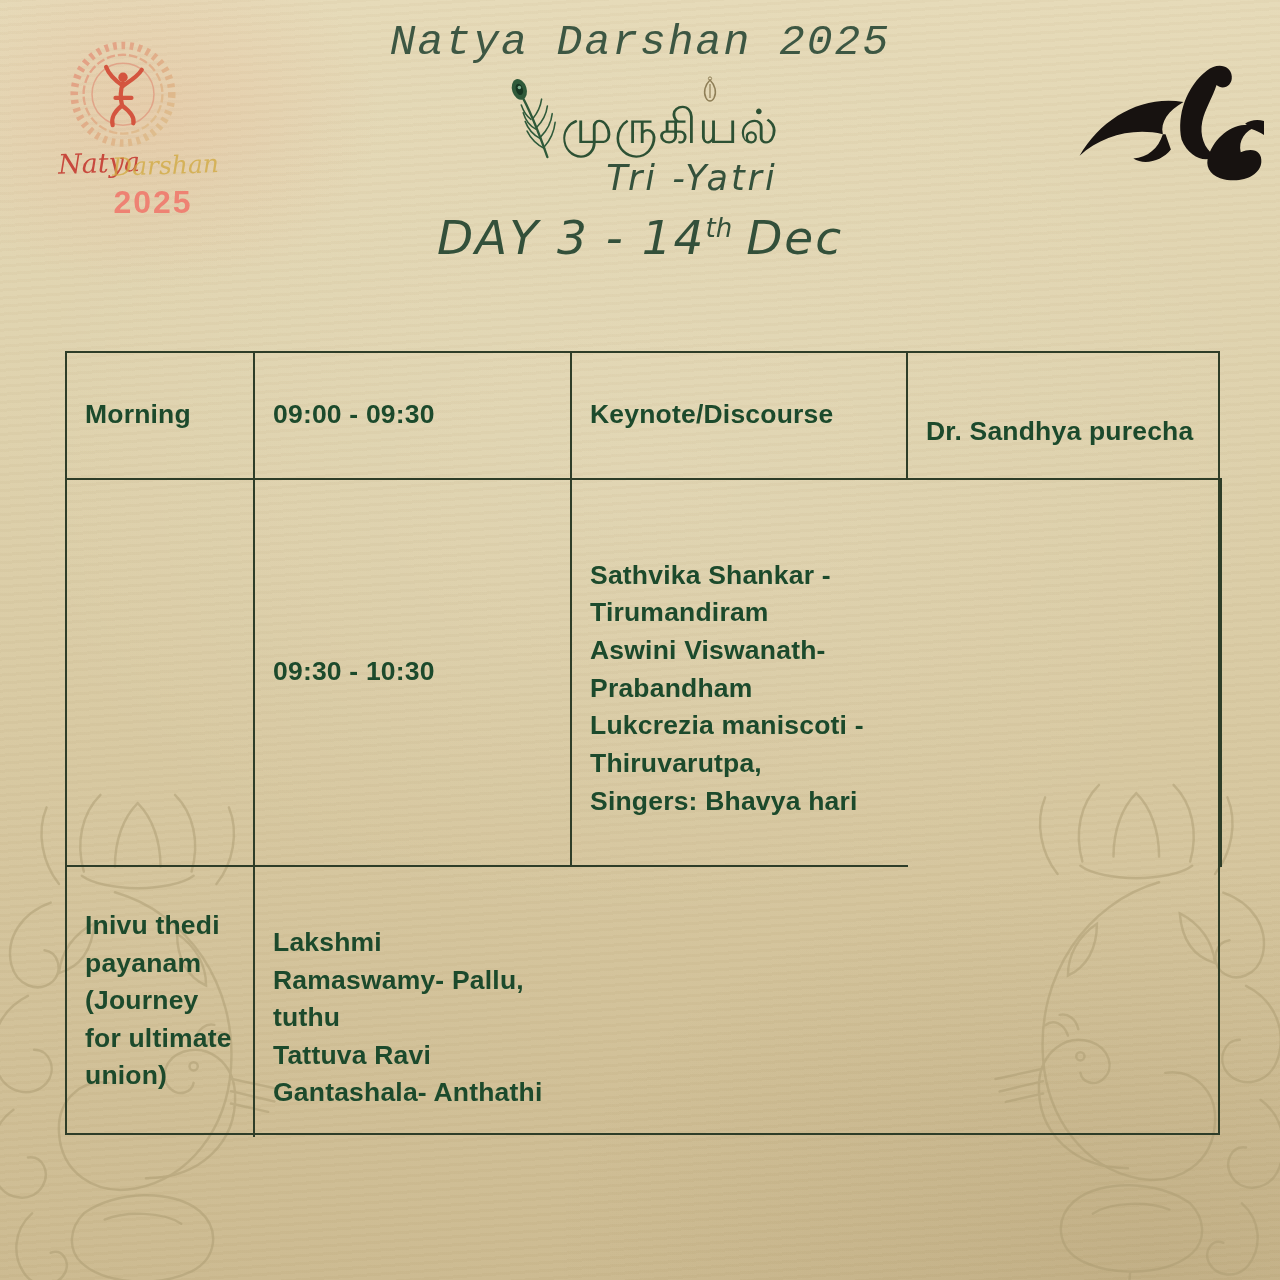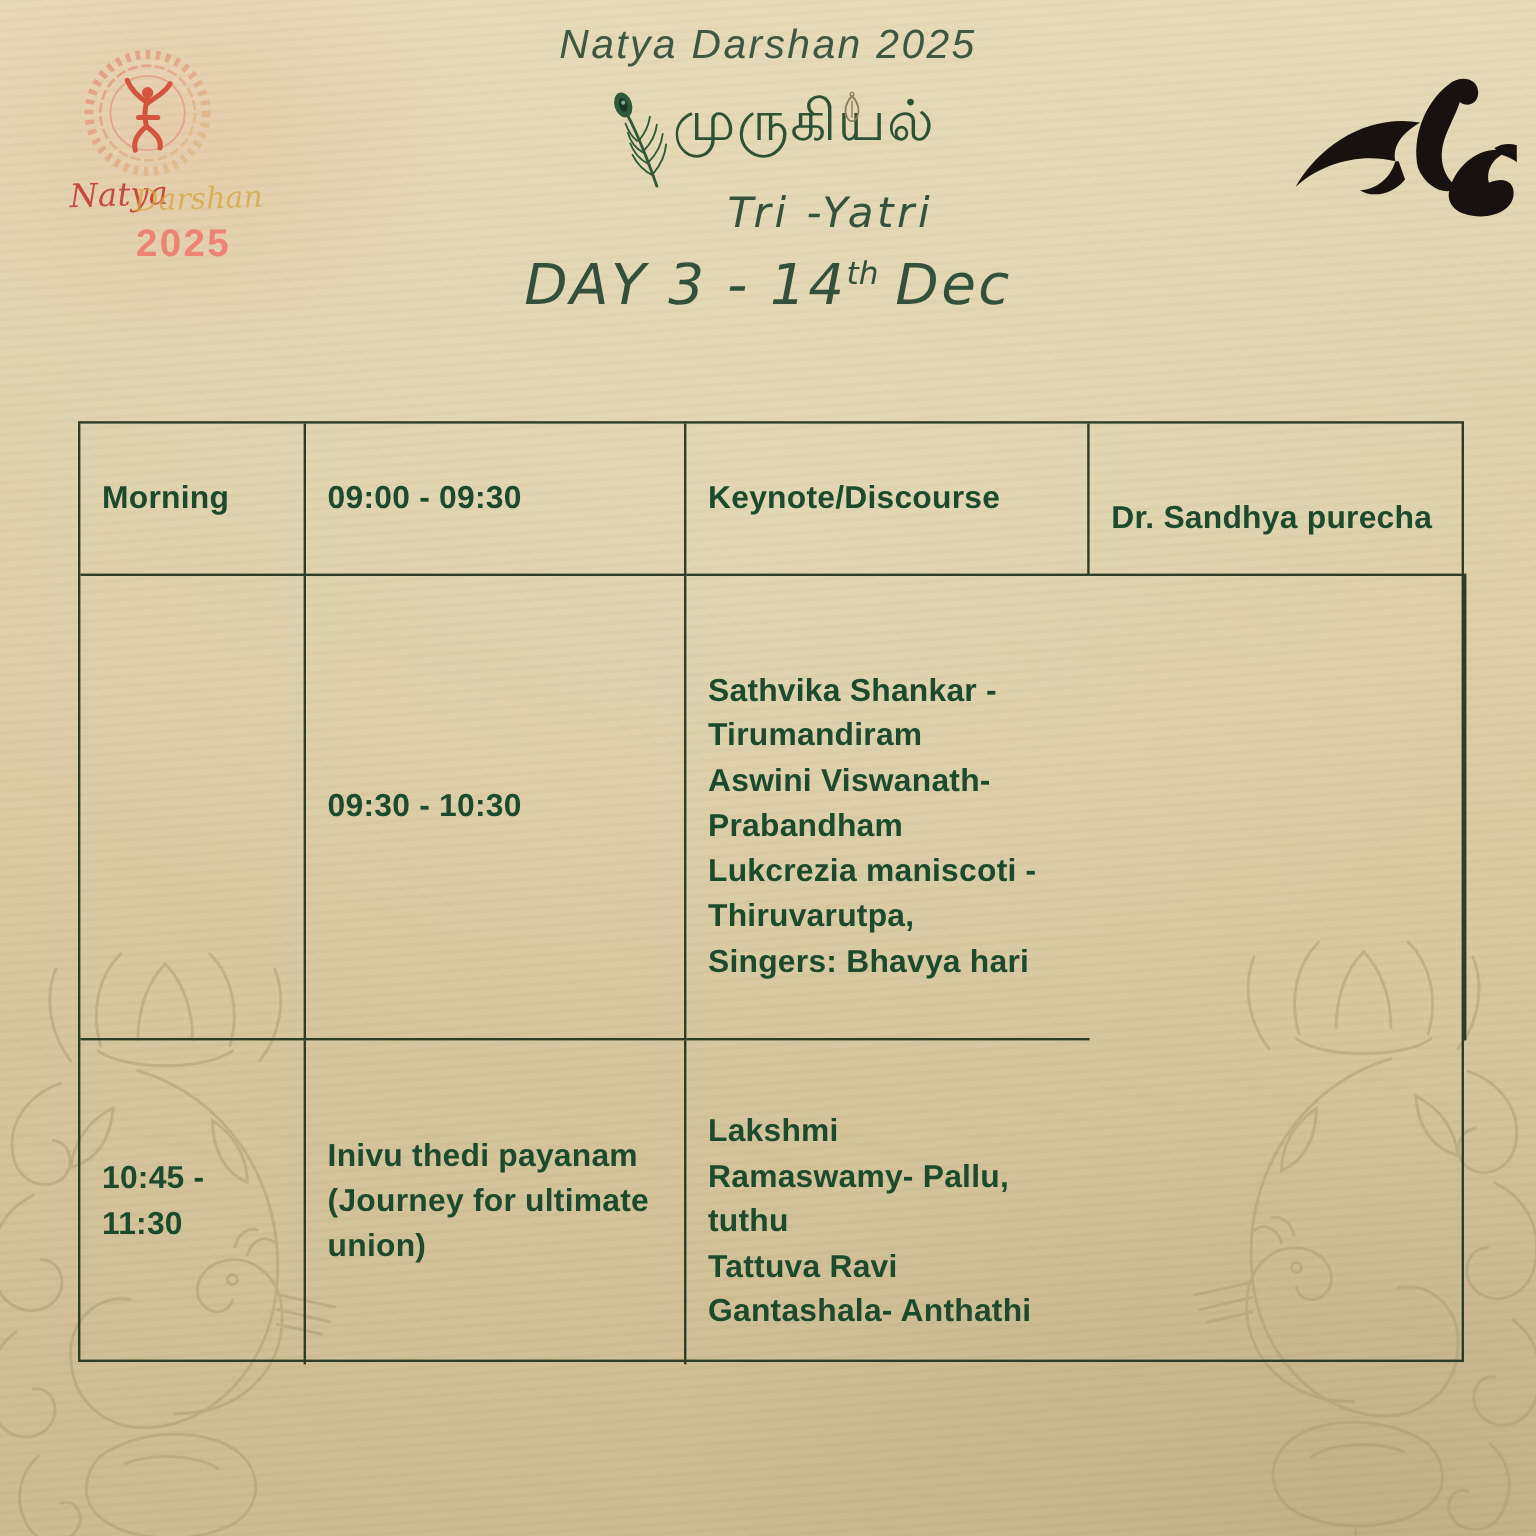--- a/index.html
+++ b/index.html
@@ -36,26 +36,26 @@
     color:rgba(208,168,62,0.75); transform:rotate(-2deg); white-space:nowrap;
   }
   .logo-year{
     position:absolute; left:36px; top:154px; width:130px; text-align:center;
     font-size:32px; font-weight:bold; letter-spacing:2px; color:#ee8273;
   }
 
   .title-block{ position:absolute; left:0; top:0; width:100%; text-align:center; color:#3d5743; }
   .main-title{
     position:absolute; left:0; top:18px; width:100%;
-    font-family:Liberation Sans, sans-serif; font-style:italic;
-    font-size:34px; letter-spacing:2px; color:#3d5743;
+    font-family:Liberation Mono, monospace; font-style:italic;
+    font-size:43px; letter-spacing:2px; color:#3d5743;
   }
   .tamil-line{
     position:absolute; left:0; top:74px; width:100%; height:86px;
-    display:flex; align-items:flex-start; justify-content:center; gap:2px;
+    display:flex; align-items:flex-end; justify-content:center; gap:2px;
   }
   .tamil-text{
     font-family:"DejaVu Sans", sans-serif; font-size:47px; font-weight:500;
     color:#2d5134; letter-spacing:1px;
   }
   .bud{ position:absolute; left:700px; top:76px; }
   .subtitle{
     position:absolute; left:0; top:158px; width:100%;
     transform:translateX(52px);
     font-family:"DejaVu Sans", sans-serif; font-style:italic;
@@ -227,21 +227,20 @@
     <div class="cell">09:30 - 10:30</div>
     <div class="cell col-last">Sathvika Shankar -
 Tirumandiram
 Aswini Viswanath-
 Prabandham
 Lukcrezia maniscoti -
 Thiruvarutpa,
 Singers: Bhavya hari</div>
 
     <div class="cell row-last"></div>
-    <div class="cell row-last">10:45 - 11:30</div>
     <div class="cell row-last">Inivu thedi payanam
 (Journey for ultimate
 union)</div>
     <div class="cell row-last col-last">Lakshmi
 Ramaswamy- Pallu,
 tuthu
 Tattuva Ravi
 Gantashala- Anthathi</div>
   </div>
 

